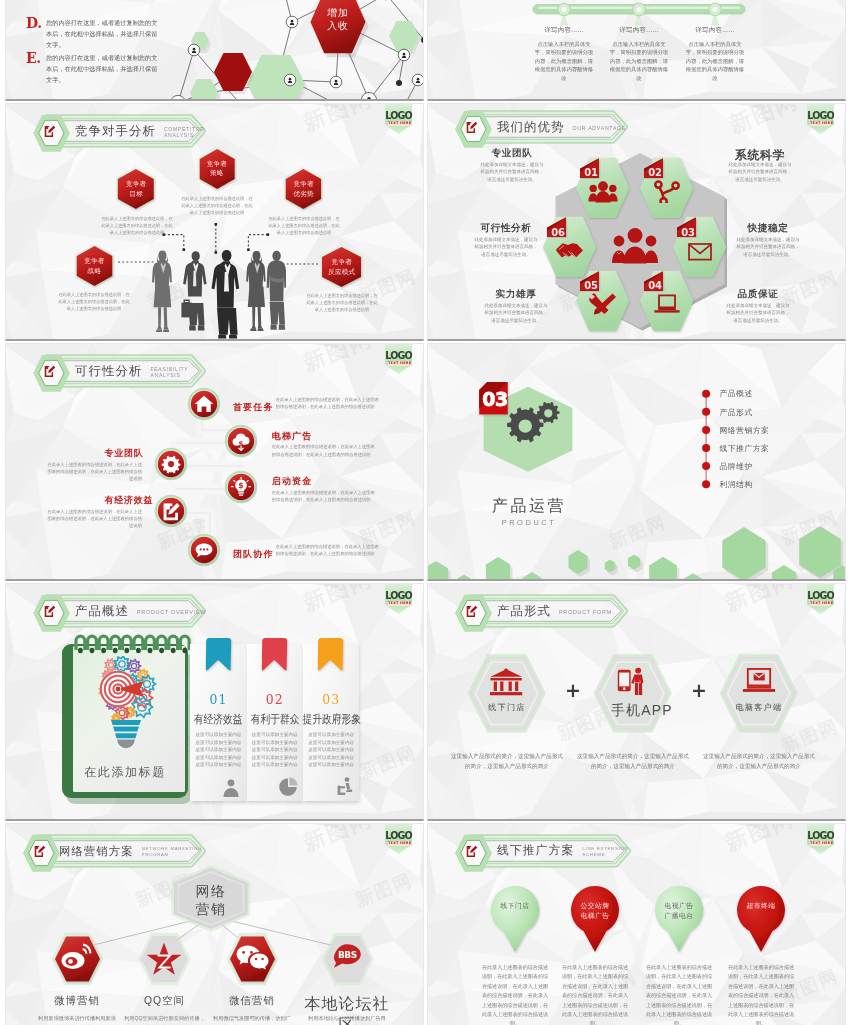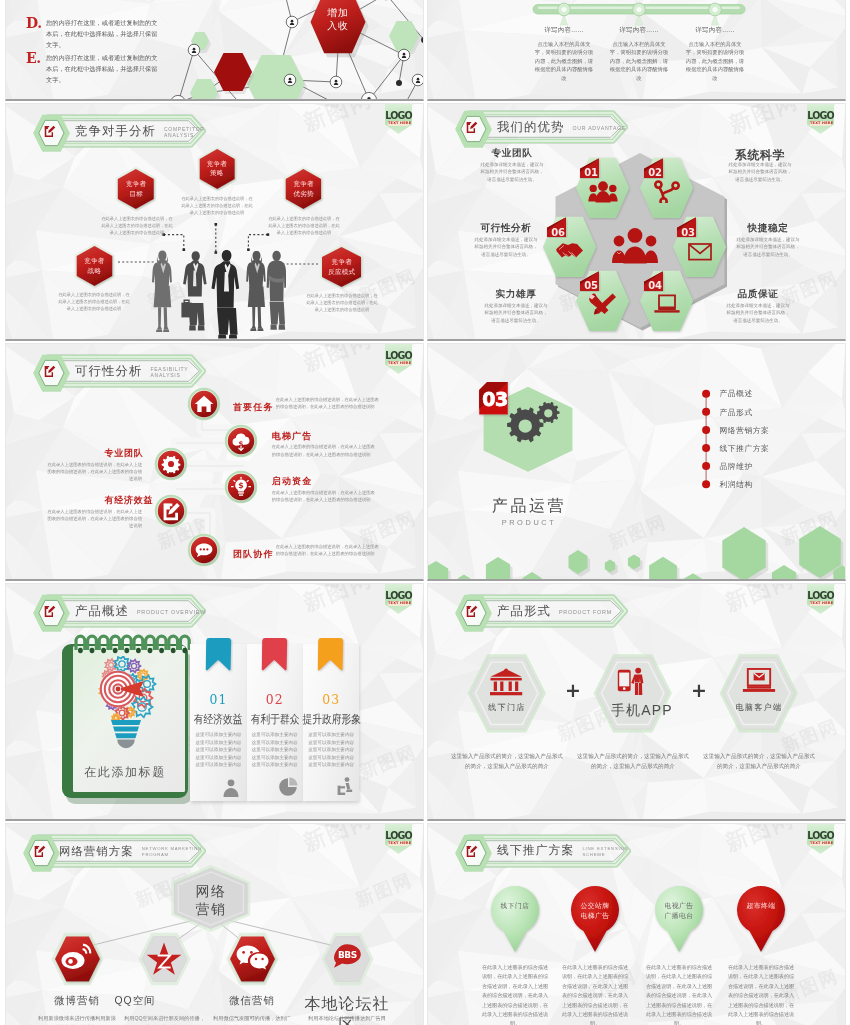--- a/index.html
+++ b/index.html
@@ -1172,21 +1172,21 @@
 <svg class="abs" style="left:130px;top:102.5px" width="57" height="64" viewBox="0 0 57 64">
 <polygon points="54.6,32.0 41.6,58.2 15.5,58.2 2.4,32.0 15.4,5.8 41.6,5.8" fill="#cfe8cc" opacity="0.55"></polygon>
 <polygon points="51.0,32.0 39.8,54.5 17.3,54.5 6.0,32.0 17.2,9.5 39.8,9.5" fill="#dcdcdc" stroke="#d4d4d4" stroke-width="0.6"></polygon>
 </svg>
 <svg class="abs" style="left:141px;top:117.5px" width="35" height="34" viewBox="0 0 35 34">
         <g fill="#c3211f">
           <path d="M17 0.5 L21.4 12.8 L34.4 12.8 L23.9 20.4 L27.9 32.8 L17 25.2 L6.1 32.8 L10.1 20.4 L-0.4 12.8 L12.6 12.8 Z"></path>
         </g>
         <path d="M10.6 13.6 L23 13.6 L12.4 25.4 L23.6 25.4" fill="none" stroke="#ffffff" stroke-width="2"></path>
       </svg>
-<div class="abs" style="left:108.5px;top:170px;width:100px;font-size:10.4px;color:#4d4d4d;letter-spacing:1px">QQ空间</div>
+<div class="abs" style="left:108.5px;top:170px;width:100px;text-align:center;font-size:10.4px;color:#4d4d4d;letter-spacing:1px">QQ空间</div>
 <div class="abs" style="left:117.5px;top:190px;width:82px;text-align:center;font-size:5.2px;line-height:8.6px;color:#7b7b7b">利用QQ空间来进行朋友间的传播，达到广告目的。</div>
 <svg class="abs" style="left:217.5px;top:102.5px" width="57" height="64" viewBox="0 0 57 64">
 <polygon points="54.6,32.0 41.6,58.2 15.5,58.2 2.4,32.0 15.4,5.8 41.6,5.8" fill="#cfe8cc" opacity="0.55"></polygon>
 <polygon points="51.0,32.0 39.8,54.5 17.3,54.5 6.0,32.0 17.2,9.5 39.8,9.5" fill="url(#gRed)" filter="url(#shs)"></polygon>
 </svg>
 <svg class="abs" style="left:228.5px;top:117.5px" width="35" height="34" viewBox="0 0 35 34">
         <g fill="#ffffff">
           <path d="M12.6 3.6C6.5 3.6 1.6 7.5 1.6 12.3c0 2.7 1.6 5.1 4.1 6.8l-1.1 3.3 3.8-2c1.3.4 2.7.6 4.2.6h.6c-.2-.7-.3-1.4-.3-2.2 0-4.8 4.8-8.7 10.7-8.7h.9C22.8 6.4 18.1 3.6 12.6 3.6z"></path>
           <path d="M33.5 19c0-4.1-4.1-7.4-9.2-7.4s-9.2 3.3-9.2 7.4 4.1 7.4 9.2 7.4c1.2 0 2.3-.2 3.4-.5l3.3 1.6-.9-2.7c2.1-1.3 3.4-3.3 3.4-5.8z"></path>
         </g>

